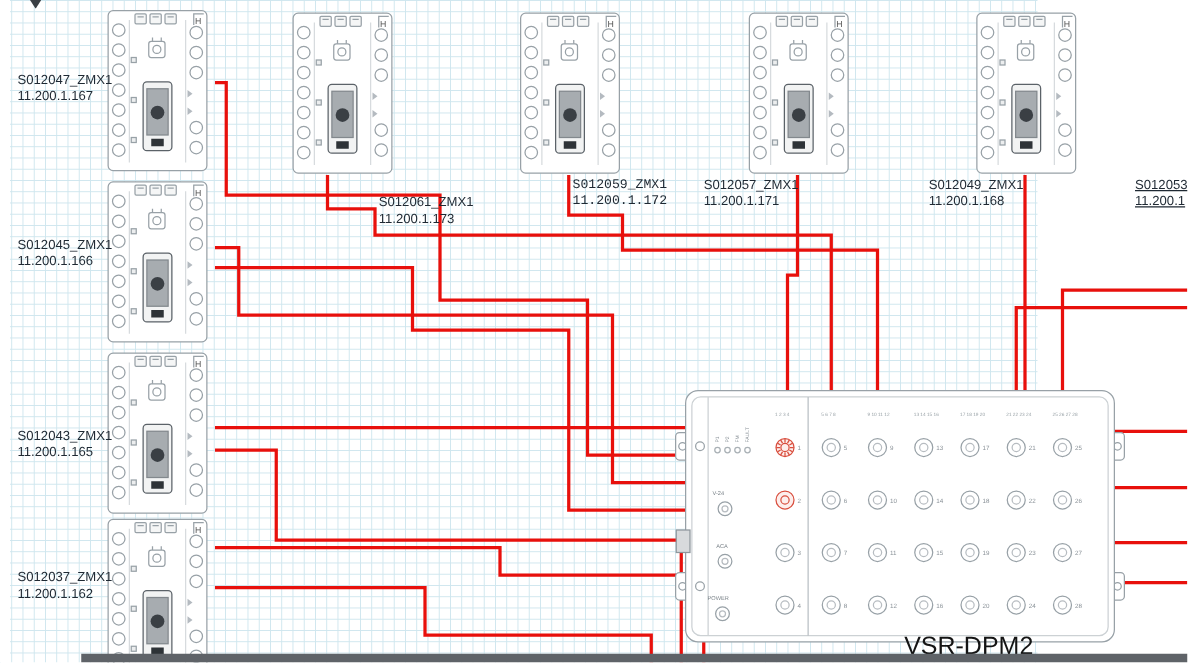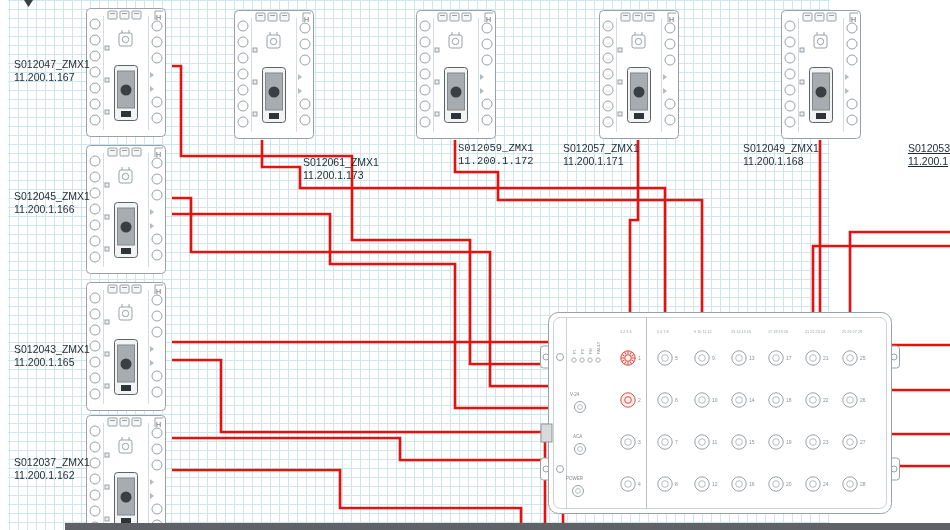--- a/index.html
+++ b/index.html
@@ -729,14 +729,15 @@
       </div>
       <div class="dev-label" style="left: 743px; top: 142px;">
         <div>S012049_ZMX1</div>
         <div>11.200.1.168</div>
       </div>
       <div class="dev-label" style="left: 908px; top: 142px; text-decoration: underline;">
         <div>S012053</div>
         <div>11.200.1</div>
       </div>
     </div>
+  <div class="dpm-title">VSR-DPM2</div>
   <div id="bottombar"></div>
 </div>
 
 </body></html>

